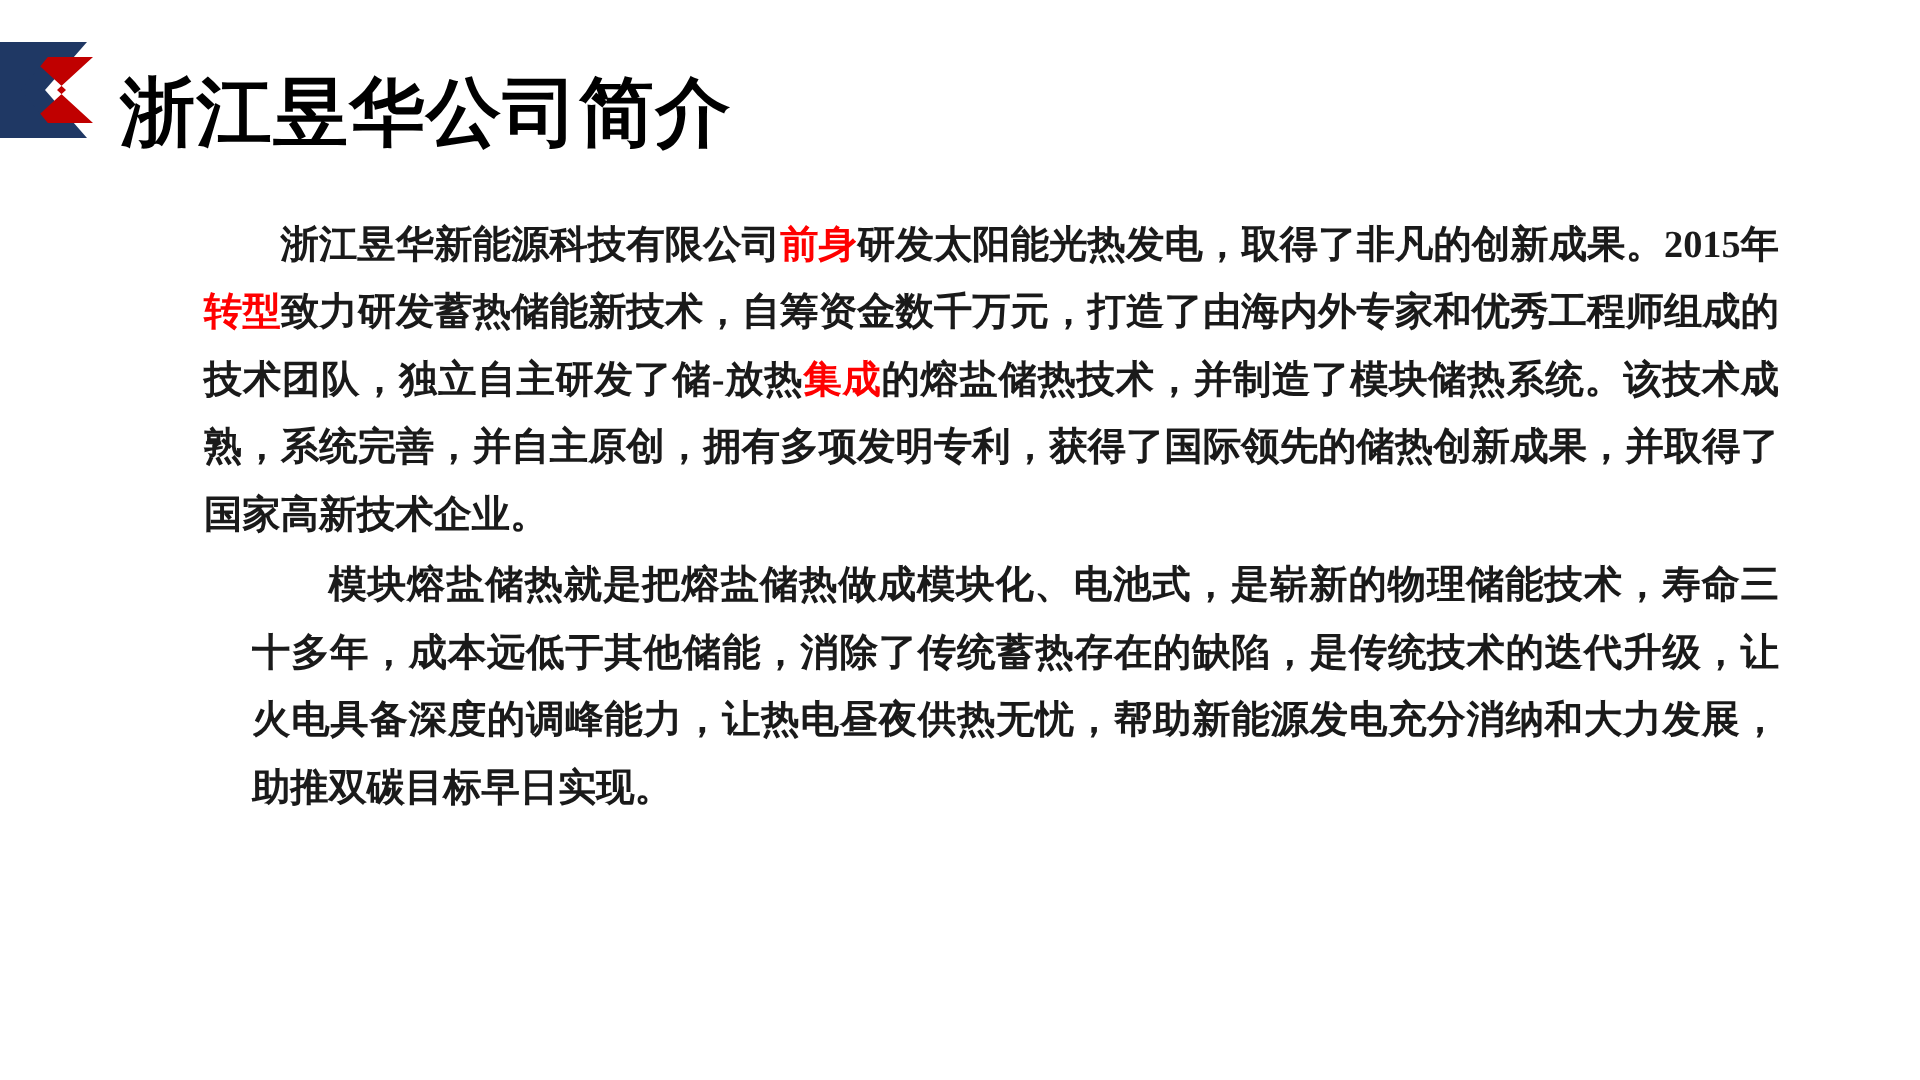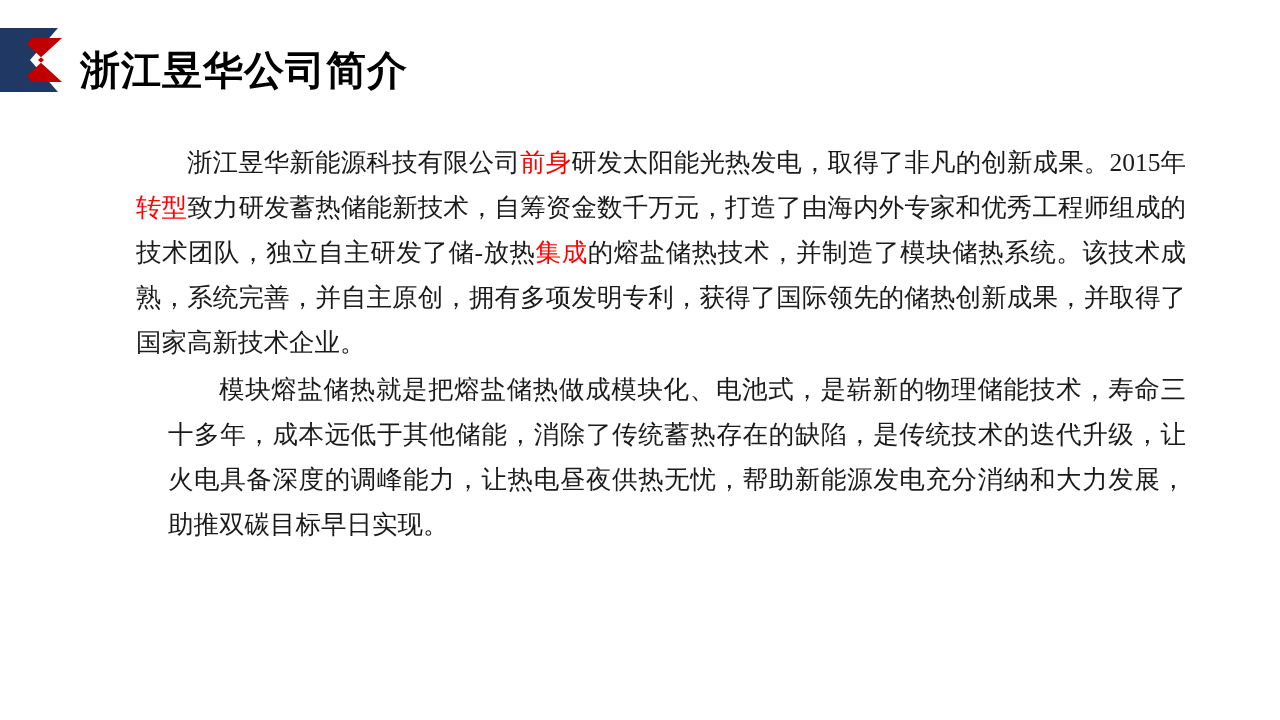--- a/index.html
+++ b/index.html
@@ -32,21 +32,21 @@
     display: block;
   }
 
   
   .slide-title {
     position: absolute;
     left: 80px;
     top: 48px;
     font-family: "Liberation Sans", "DejaVu Sans", sans-serif;
     font-weight: bold;
-    font-size: 40px;
+    font-size: 50px;
     line-height: 1.1;
     color: #000000;
     letter-spacing: 1px;
     white-space: nowrap;
   }
 
   
   .body-block {
     position: absolute;
     left: 136px;
@@ -55,20 +55,21 @@
   }
   .para {
     font-size: 25.5px;
     line-height: 45px;
     color: #1a1a1a;
     text-align: justify;
     text-justify: inter-ideograph;
     text-indent: 2em;
     margin: 0 0 0 0;
     font-family: "Liberation Serif", "DejaVu Serif", serif;
+    font-weight: bold;
   }
   .para + .para {
     margin-top: 2px;
     margin-left: 32px;
   }
   .hl {
     color: #ff0000;
   }
 </style>
 </head>

